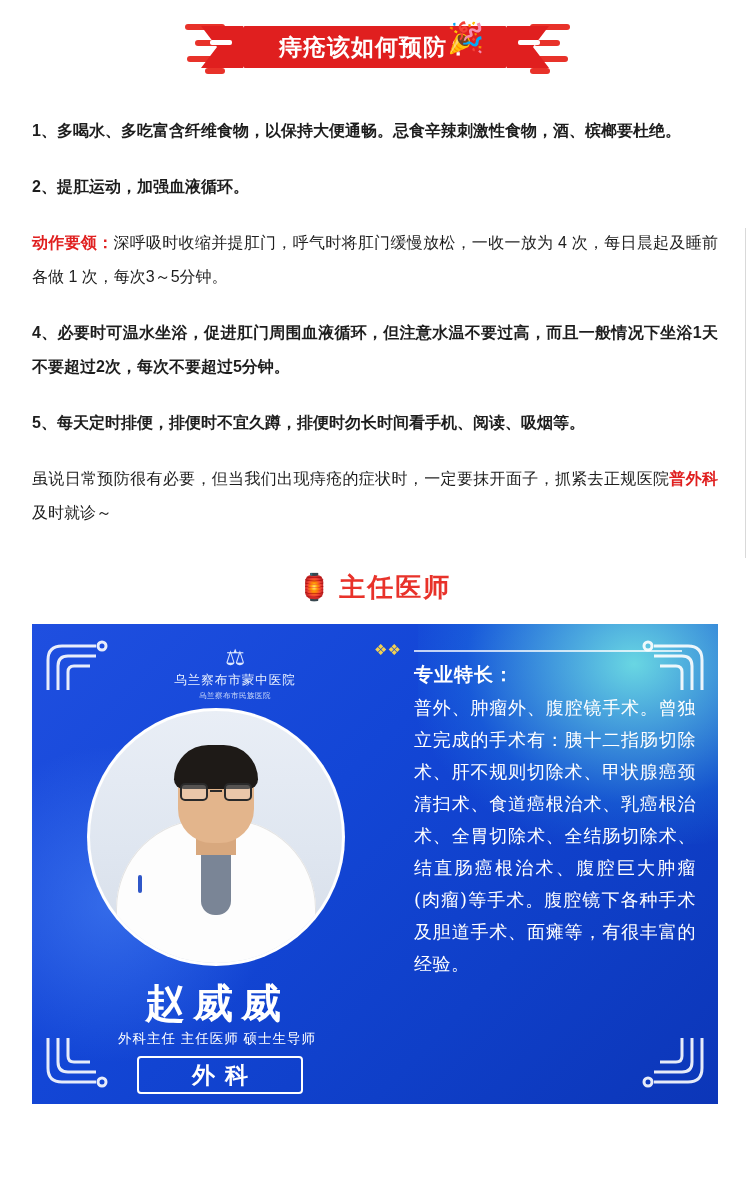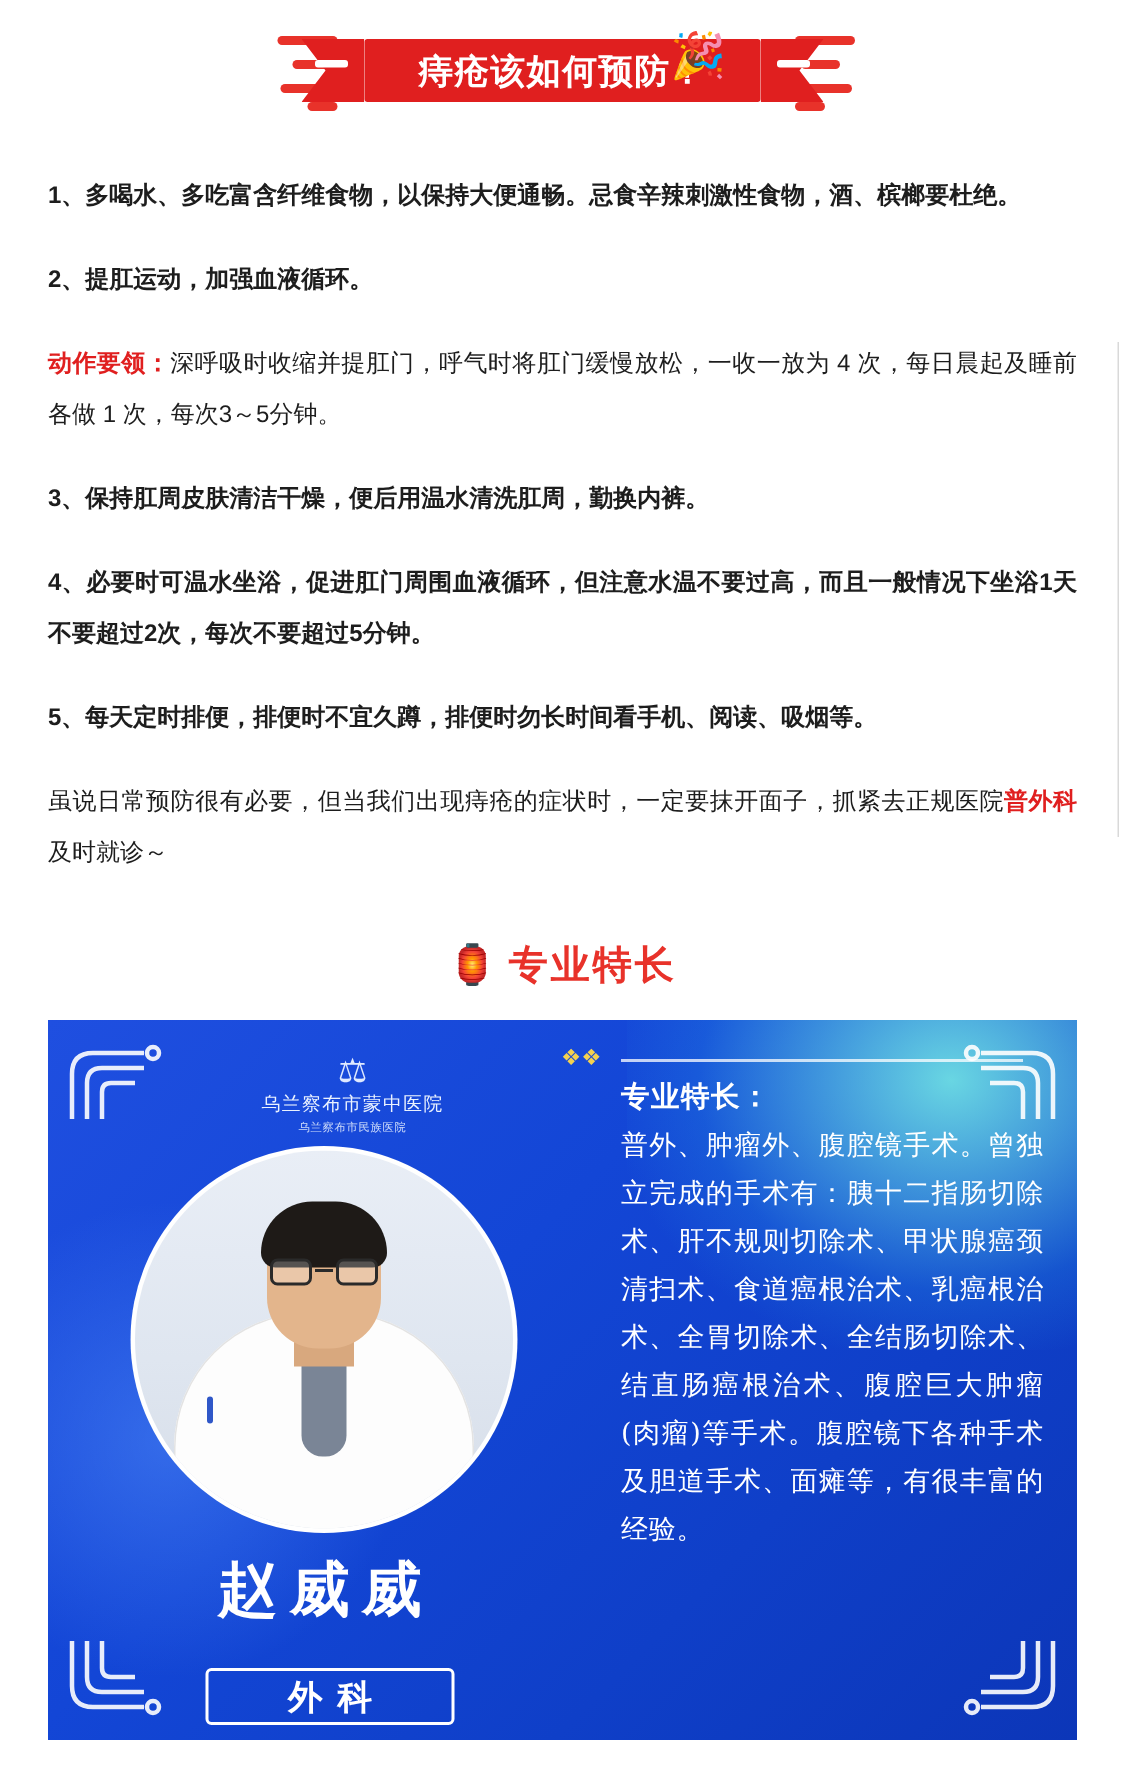--- a/index.html
+++ b/index.html
@@ -455,33 +455,32 @@
 
 
   <p class="para bold">1、多喝水、多吃富含纤维食物，以保持大便通畅。忌食辛辣刺激性食物，酒、槟榔要杜绝。</p>
 
   <p class="para bold">2、提肛运动，加强血液循环。</p>
 
   <p class="para">
     <span class="red-label">动作要领：</span><span>深呼吸时收缩并提肛门，呼气时将肛门缓慢放松，一收一放为 4 次，每日晨起及睡前各做 1 次，每次3～5分钟。</span>
   </p>
 
-  <p class="para bold">3、保持肛周皮肤清洁干燥，便后用温水清洗肛周，勤换内裤。</p>
 
   <p class="para bold">4、必要时可温水坐浴，促进肛门周围血液循环，但注意水温不要过高，而且一般情况下坐浴1天不要超过2次，每次不要超过5分钟。</p>
 
   <p class="para bold">5、每天定时排便，排便时不宜久蹲，排便时勿长时间看手机、阅读、吸烟等。</p>
 
   <p class="para">
     <span>虽说日常预防很有必要，但当我们出现痔疮的症状时，一定要抹开面子，抓紧去正规医院</span><span class="red-inline">普外科</span><span>及时就诊～</span>
   </p>
 </div>
 
 <div class="section-head">
-  <span class="lantern">🏮</span><span class="sh-text">专业特长</span>
+  <span class="lantern">🏮</span><span class="sh-text">主任医师</span>
 </div>
 
 <div class="card">
   <div class="card-glow"></div>
   <div class="card-glow2"></div>
 
   <div class="corner tl">
     <svg viewBox="0 0 74 56" fill="none" stroke="currentColor" stroke-width="3">
       <path d="M4 52 V22 Q4 8 18 8 H52"></path>
       <path d="M14 52 V28 Q14 18 24 18 H52"></path>
@@ -528,20 +527,21 @@
       <div class="doc-hair"></div>
       <div class="doc-glasses">
         <span class="l"></span>
           <i></i>
           <span class="r"></span>
       </div>
     </div>
   </div>
 
   <div class="doc-name">赵威威</div>
+  <div class="doc-titles">外科主任   主任医师   硕士生导师</div>
 
   <div class="dept-plaque">
     <span>外科</span>
   </div>
 
   <div class="divider-pattern">
     ❖❖❖❖❖❖❖❖❖❖❖❖❖❖❖❖❖❖❖❖❖❖❖❖❖❖❖❖❖
   </div>
 
   <div class="bio">

